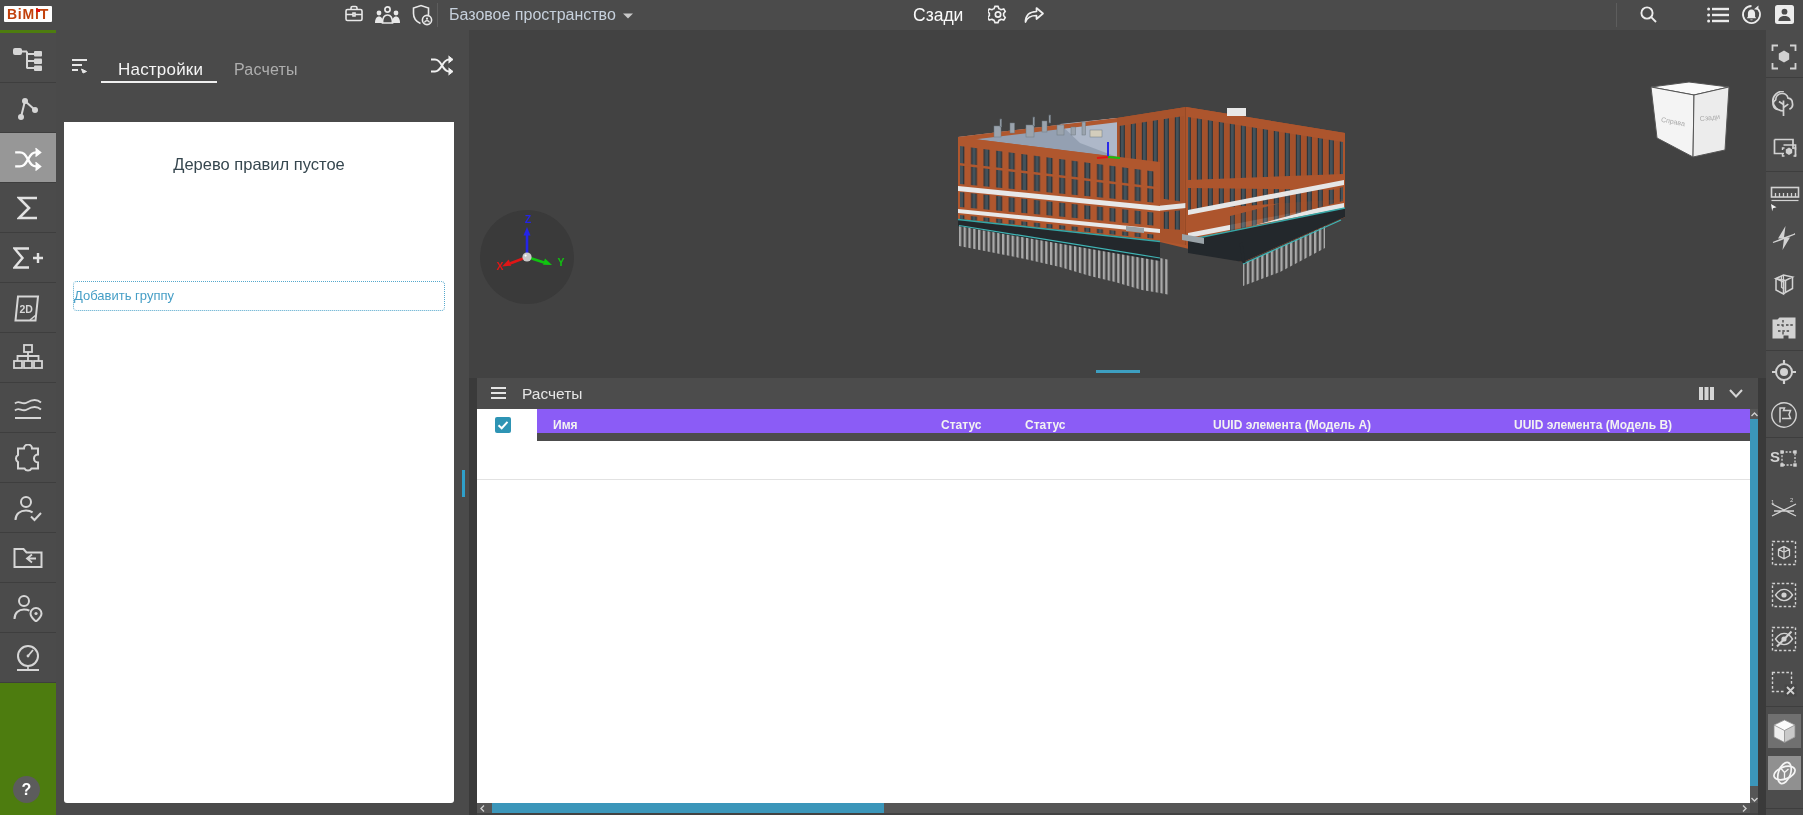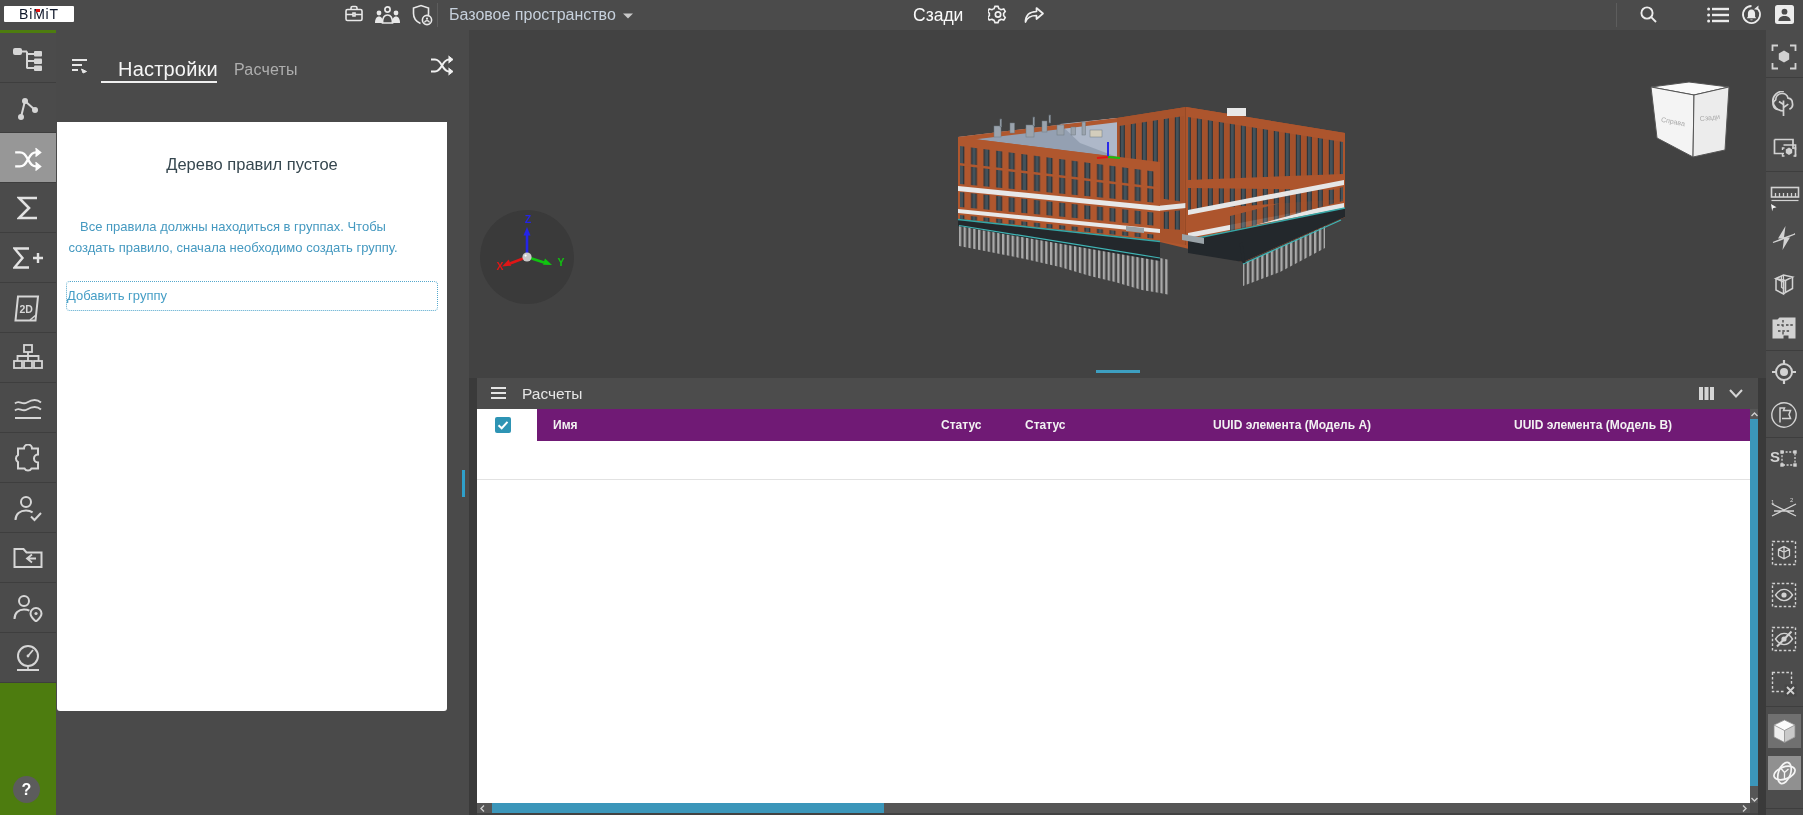--- a/index.html
+++ b/index.html
@@ -1,29 +1,29 @@
 <!DOCTYPE html>
 <html><head><meta charset="utf-8"><style>
 *{margin:0;padding:0;box-sizing:border-box}
 html,body{width:1803px;height:815px;overflow:hidden;background:#424242;font-family:"Liberation Sans",sans-serif}
 .abs{position:absolute}
 svg{display:block}
 #topbar{position:absolute;left:0;top:0;width:1803px;height:30px;background:#4b4b4b}
-#logo{position:absolute;left:4px;top:6px;width:70px;height:16px;background:#fff;border-radius:1px;text-align:center;color:#0f172a;font-weight:400;font-size:14px;line-height:16px;letter-spacing:0.8px}
+#logo{position:absolute;left:4px;top:6px;width:48px;height:16px;background:#fff;border-radius:1px;text-align:center;color:#c2410c;font-weight:700;font-size:14px;line-height:16px;letter-spacing:0.8px}
 #reddot{position:absolute;left:36.4px;top:8.8px;width:3.2px;height:3px;background:#e01010}
 .tbtxt{position:absolute;top:0;height:30px;line-height:30px}
 #lsb{position:absolute;left:0;top:30px;width:56px;height:785px;background:#4d7c0f}
 .lcell{position:absolute;left:0;width:56px;height:50px;border-bottom:1px solid #3e3e3e;background:#4b4b4b}
 #panel{position:absolute;left:56px;top:30px;width:413px;height:785px;background:#4a4a4a}
-#whitecard{position:absolute;left:1px;top:92px;width:390px;height:589px;background:#fff;border-radius:0 0 3px 3px}
+#whitecard{position:absolute;left:8px;top:92px;width:390px;height:681px;background:#fff;border-radius:0 0 3px 3px}
 #dropbar{position:absolute;left:8px;top:58px;width:390px;height:34px;background:#5f5f5f;color:#d9d9d9;font-weight:700;font-size:13.5px;line-height:34px;padding-left:11px}
 #view{position:absolute;left:469px;top:30px;width:1294px;height:785px;background:#424242}
 #bpanel{position:absolute;left:477px;top:378px;width:1281px;height:435px;background:#4c4c4c}
 #bphead{position:absolute;left:0;top:0;width:1281px;height:31px;background:#4c4c4c}
-#bthead{position:absolute;left:0;top:31px;width:1281px;height:32px;background:#701a75}
+#bthead{position:absolute;left:0;top:31px;width:1281px;height:24px;background:#8b5cf6}
 #btbody{position:absolute;left:0;top:63px;width:1273px;height:362px;background:#fff}
 #rsb{position:absolute;left:1766px;top:30px;width:37px;height:785px;background:#4c4c4c}
 .thl{position:absolute;top:0;height:32px;line-height:32px;color:#f2f2f2;font-weight:700;font-size:12px;white-space:nowrap}
 </style></head>
 <body>
 
 <div id="topbar">
   <div id="logo">BiMiT</div>
     <div id="reddot"></div>
   <svg class="abs" style="left:344px;top:4px" width="20" height="20" viewBox="0 0 20 20" fill="none" stroke="#e8e8e8" stroke-width="1.6">
@@ -182,29 +182,28 @@
     <path d="M3 26 h22" stroke-width="2"></path>
       <path d="M14 22 v4" stroke-width="1.6"></path>
   </svg>
 
   <div class="abs" style="left:13px;top:746px;width:27px;height:27px;border-radius:50%;background:#5c5c5c;color:#fff;font-weight:700;font-size:16px;text-align:center;line-height:27px">?</div>
 </div>
 
 <div id="panel">
   <div id="whitecard">
     <div class="abs" style="left:0;top:33px;width:390px;text-align:center;color:#36474f;font-size:16.5px">Дерево правил пустое</div>
-    <div class="abs" style="left:0;top:95px;width:352px;text-align:center;color:#4599c0;font-size:13px;line-height:20.5px">Все правила должны находиться в группах. Чтобы<br>создать правило, сначала необходимо создать группу.</div>
     <div class="abs" style="left:9px;top:159px;width:372px;height:30px;border:1px dotted #55a8cc;border-radius:4px;text-align:left;line-height:28px;color:#459ec6;font-size:13px">Добавить группу</div>
   </div>
 
   <svg class="abs" style="left:15px;top:27px" width="18" height="18" viewBox="0 0 18 18" fill="none" stroke="#e8e8e8" stroke-width="1.8">
     <path d="M1 3 h15 M1 8 h10 M1 13 h6"></path>
       <path d="M10.5 12 l5 2.5 -3.5 1.5 z" fill="#e8e8e8" stroke-width="1"></path>
   </svg>
-  <div class="abs" style="left:62px;top:27px;height:25px;line-height:25px;color:#f5f5f5;font-size:20px;letter-spacing:.2px">Настройки</div>
+  <div class="abs" style="left:62px;top:27px;height:25px;line-height:25px;color:#f5f5f5;font-size:17px;letter-spacing:.2px">Настройки</div>
   <div class="abs" style="left:45px;top:51px;width:116px;height:2px;background:#f0f0f0"></div>
   <div class="abs" style="left:178px;top:27px;height:25px;line-height:25px;color:#aeaeae;font-size:16px;letter-spacing:.2px">Расчеты</div>
   <svg class="abs" style="left:374px;top:25px" width="24" height="22" viewBox="0 0 24 22" fill="none" stroke="#f0f0f0" stroke-width="2">
     <path d="M1 4.5 h4 c3 0 4.5 1.5 7 6 s4 6 7 6 h2"></path>
     <path d="M1 16.5 h4 c3 0 4.5-1.5 7-6 s4-6 7-6 h2"></path>
     <path d="M18.5 1 l4.5 3.5 -4.5 3.5" fill="#f0f0f0" stroke-width="1"></path>
     <path d="M18.5 13 l4.5 3.5 -4.5 3.5" fill="#f0f0f0" stroke-width="1"></path>
   </svg>
 </div>
 

